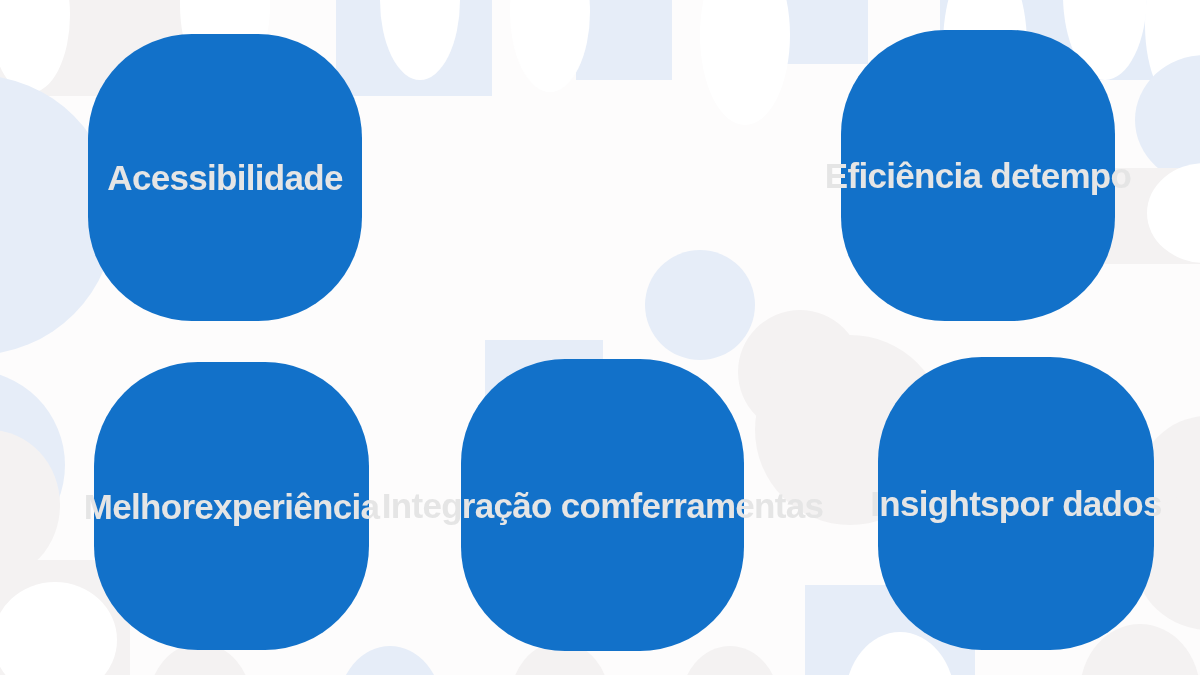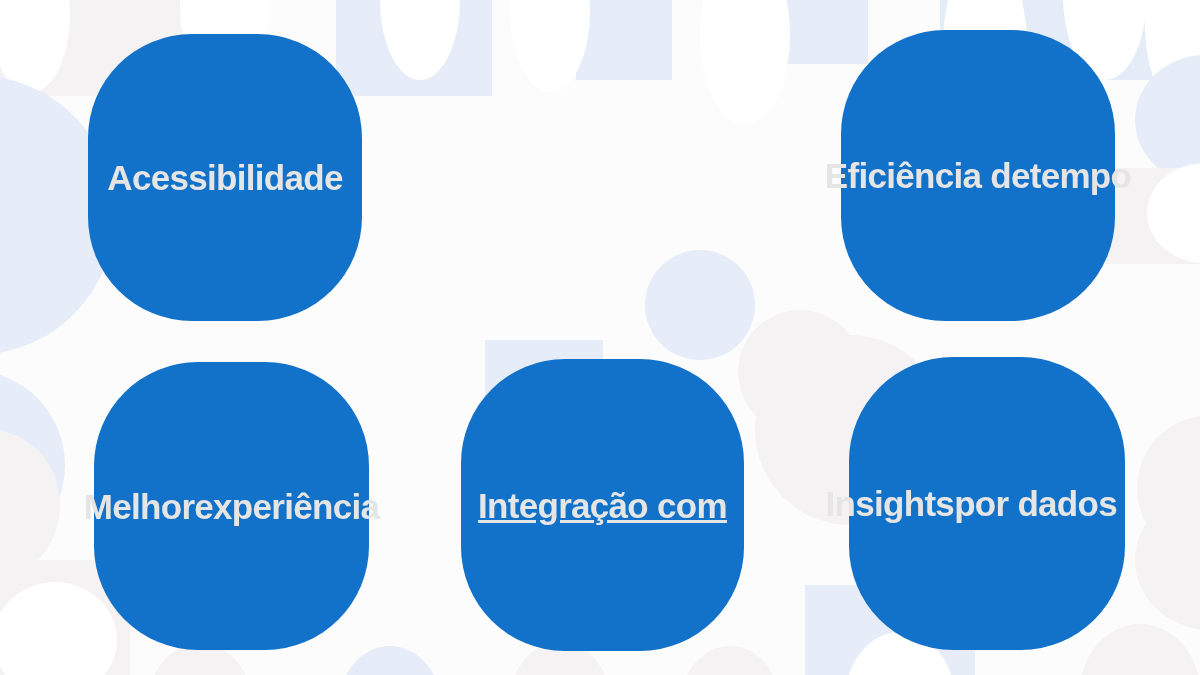--- a/index.html
+++ b/index.html
@@ -41,22 +41,22 @@
   }
   .card .line {
     display: block;
     white-space: nowrap;
   }
   
   #card-1 { left: 88px;  top: 34px;  width: 274px; height: 287px; }
   #card-2 { left: 463px; top: 34px;  width: 276px; height: 287px; }
   #card-3 { left: 841px; top: 30px;  width: 274px; height: 291px; }
   #card-4 { left: 94px;  top: 362px; width: 275px; height: 288px; }
-  #card-5 { left: 461px; top: 359px; width: 283px; height: 292px; text-decoration: underline; }
-  #card-6 { left: 849px; top: 357px; width: 276px; height: 293px; justify-content: flex-end; }
+  #card-5 { left: 461px; top: 359px; width: 283px; height: 292px; }
+  #card-6 { left: 878px; top: 357px; width: 276px; height: 293px; }
 </style>
 </head>
 <body>
 
 <div class="canvas">
 
   <svg class="bg" width="1200" height="675" viewBox="0 0 1200 675" aria-hidden="true">
     <rect x="0" y="0" width="1200" height="675" fill="#fdfcfc"></rect>
 
     <rect x="0" y="0" width="260" height="96" fill="#f4f2f2"></rect>
@@ -110,20 +110,21 @@
     <span class="line">experiência</span>
   </div>
 
   <div id="card-3" class="card">
     <span class="line">Eficiência de</span>
     <span class="line">tempo</span>
   </div>
 
   <div id="card-5" class="card">
     <span class="line">Integração com</span>
+    <span class="line">ferramentas</span>
   </div>
 
   <div id="card-6" class="card">
     <span class="line">Insights</span>
     <span class="line">por dados</span>
   </div>
 
 </div>
 
 </body></html>

